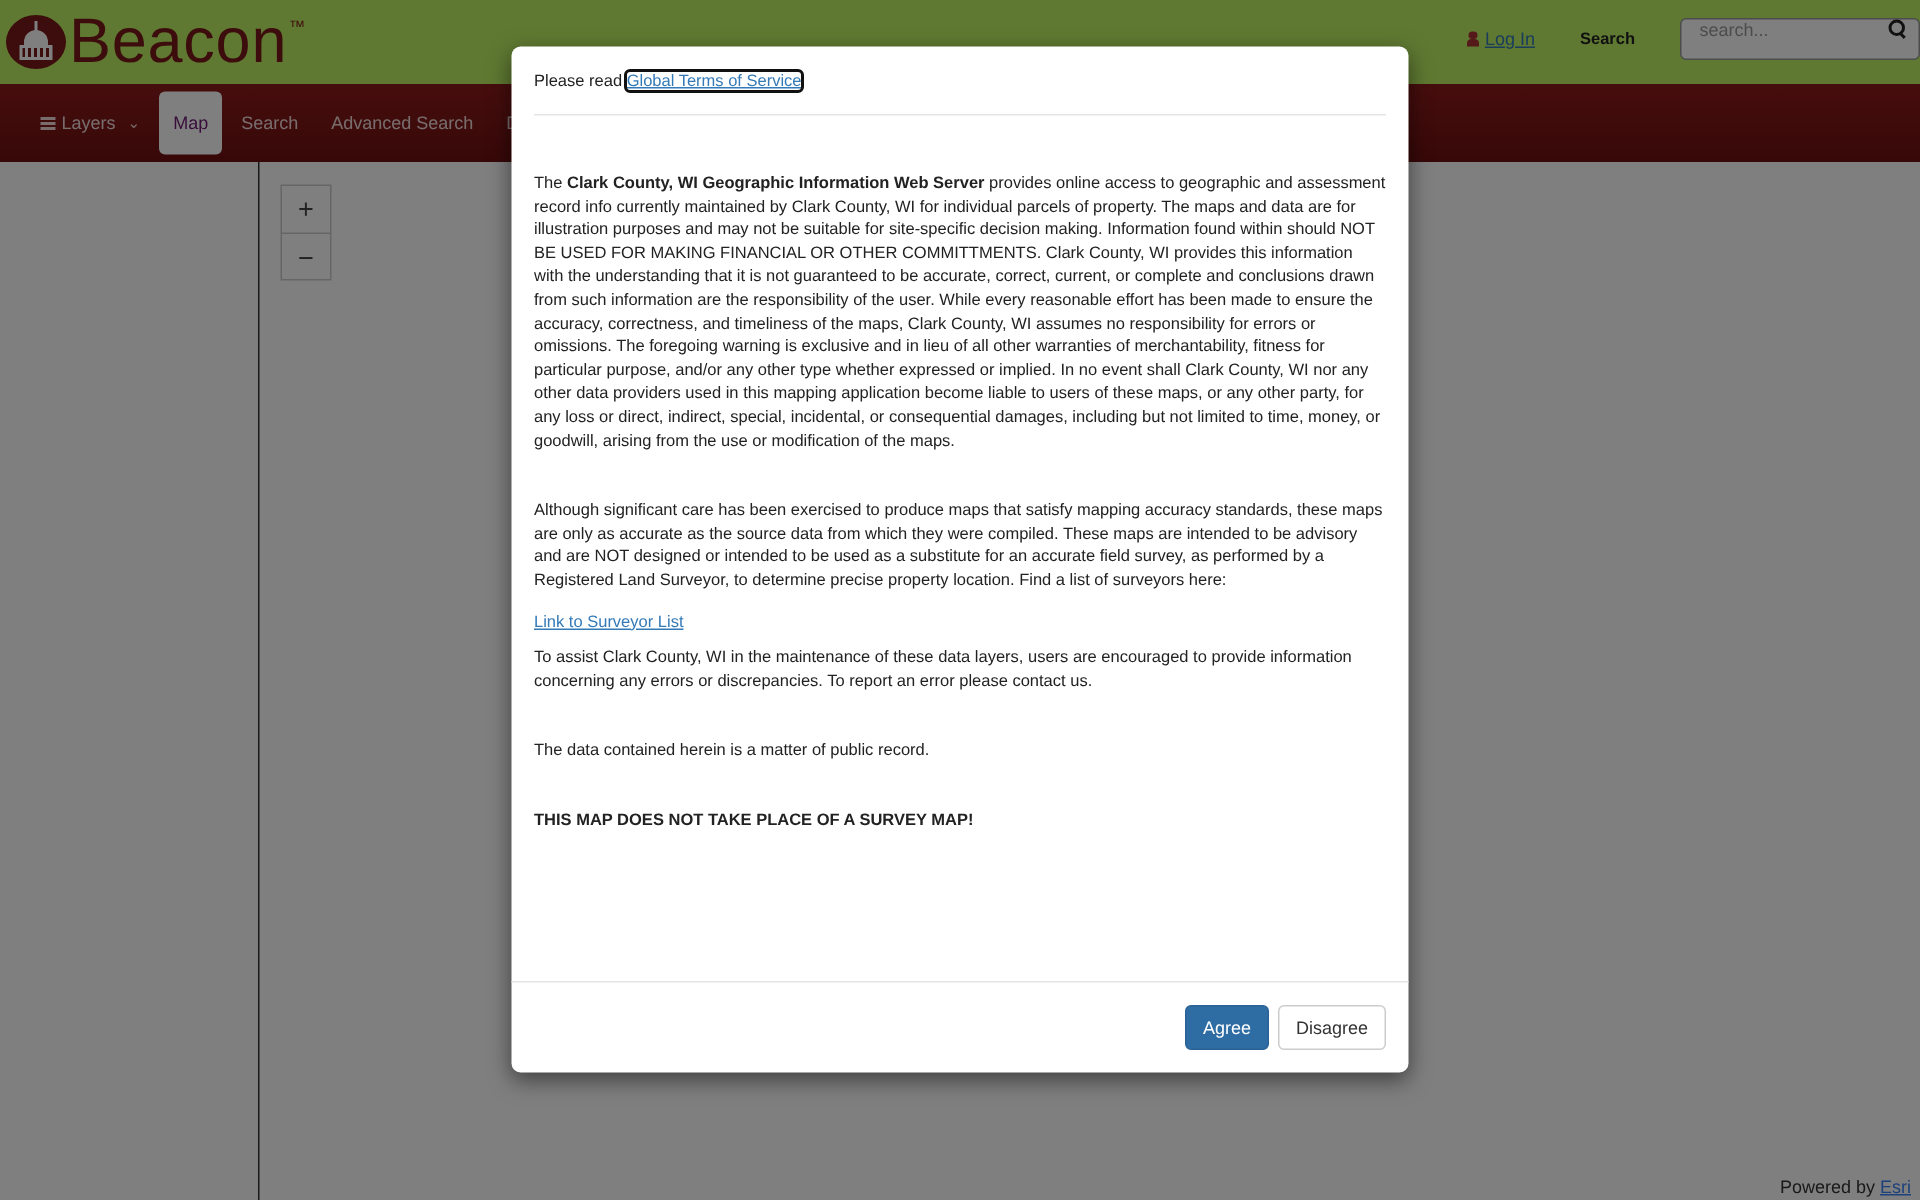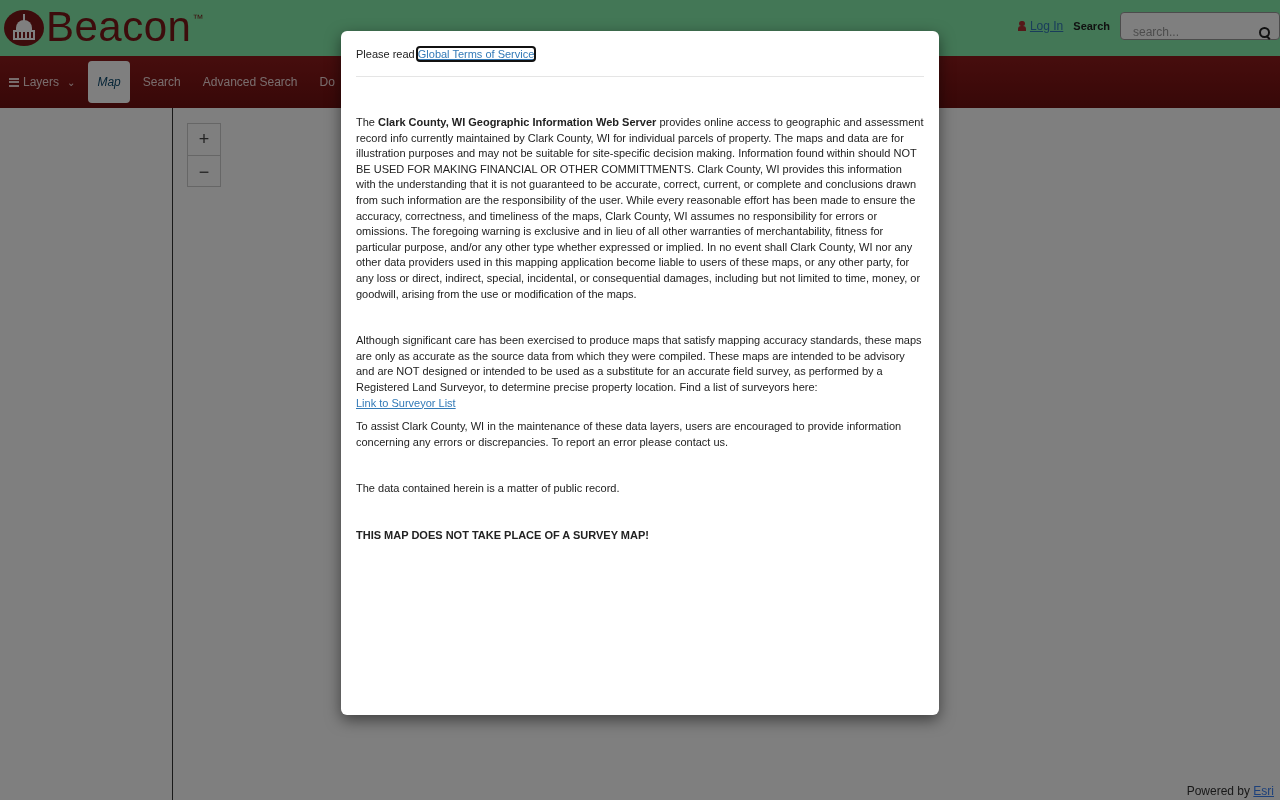--- a/index.html
+++ b/index.html
@@ -1,48 +1,48 @@
 <!DOCTYPE html>
 <html><head>
   <meta charset="utf-8">
   <style>
     * { box-sizing: border-box; margin: 0; padding: 0; }
     html, body { width: 1280px; height: 800px; overflow: hidden; }
     body { font-family: "Liberation Sans", sans-serif; background: #ffffff; position: relative; }
 
     
-    .header { position: absolute; top: 0; left: 0; width: 1280px; height: 56px; background: #86efac; }
+    .header { position: absolute; top: 0; left: 0; width: 1280px; height: 56px; background: #bef264; }
     .logo { position: absolute; left: 4px; top: 8px; display: flex; align-items: flex-start; }
     .logo-emblem { width: 40px; height: 36px; border-radius: 50%; background: #7a1818; position: relative; margin-top: 2px; overflow: hidden; }
     .logo-emblem .dome { position: absolute; left: 12px; top: 10px; width: 16px; height: 10px; background: #fff; border-radius: 8px 8px 0 0; }
     .logo-emblem .base { position: absolute; left: 9px; top: 20px; width: 22px; height: 10px; background: #fff; }
     .logo-emblem .cols { position: absolute; left: 11px; top: 22px; width: 18px; height: 6px; background: repeating-linear-gradient(90deg, #7a1818 0 2px, #fff 2px 4px); }
     .logo-emblem .spire { position: absolute; left: 19px; top: 4px; width: 2px; height: 7px; background: #fff; }
     .logo-text { font-family: "Liberation Sans", sans-serif; font-size: 42px; color: #7a1818; line-height: 38px; margin-left: 2px; letter-spacing: 0.5px; }
     .logo-tm { font-size: 11px; color: #7a1818; margin-top: 4px; margin-left: 1px; }
     .county-title { position: absolute; left: 217px; top: 14px; font-size: 26px; color: #222; }
 
-    .header-right { position: absolute; right: 0; top: 12px; display: flex; align-items: center; }
+    .header-right { position: absolute; right: 0; top: 12px; display: flex; align-items: center; gap: 20px; }
     .login { display: flex; align-items: center; font-size: 12px; color: #337ab7; margin-right: 10px; }
     .login .user-icon { width: 8px; height: 10px; position: relative; margin-right: 4px; }
     .login .user-icon::before { content: ""; position: absolute; left: 1px; top: 0; width: 6px; height: 5px; border-radius: 3px; background: #a33; }
     .login .user-icon::after { content: ""; position: absolute; left: 0; top: 5px; width: 8px; height: 5px; border-radius: 3px 3px 0 0; background: #a33; }
     .login a { text-decoration: underline; color: #337ab7; }
     .search-label { font-size: 11px; font-weight: bold; color: #222; margin-right: 10px; }
-    .search-box { width: 160px; height: 28px; border: 1px solid #999; border-radius: 4px; background: #fff; display: flex; align-items: flex-end; justify-content: space-between; padding: 0 8px 0 12px; margin-right: 0; }
+    .search-box { width: 160px; height: 28px; border: 1px solid #999; border-radius: 4px; background: #fff; display: flex; align-items: flex-start; justify-content: space-between; padding: 0 8px 0 12px; margin-right: 0; }
     .search-box input { border: none; outline: none; font-size: 12px; width: 120px; color: #555; background: transparent; font-family: "Liberation Sans", sans-serif; }
     .search-box input::placeholder { color: #999; }
     .search-icon { width: 12px; height: 12px; position: relative; }
     .search-icon::before { content: ""; position: absolute; left: 0; top: 0; width: 7px; height: 7px; border: 2px solid #222; border-radius: 50%; }
     .search-icon::after { content: ""; position: absolute; left: 8px; top: 8px; width: 5px; height: 2px; background: #222; transform: rotate(45deg); transform-origin: 0 0; }
 
     
-    .navbar { position: absolute; top: 56px; left: 0; width: 1280px; height: 52px; background: linear-gradient(#8e1b1b, #6f1010); display: flex; align-items: center; }
+    .navbar { position: absolute; top: 56px; left: 0; width: 1280px; height: 52px; background: linear-gradient(#8e1b1b, #6f1010); display: flex; align-items: center; padding-left: 18px; }
     .nav-item { font-size: 12px; color: #f0d8d8; padding: 0 9px; height: 42px; display: flex; align-items: center; margin-right: 4px; border-radius: 4px; }
-    .nav-item.active { background: #ffffff; color: #0c4a6e; font-style: italic; }
+    .nav-item.active { background: #ffffff; color: #701a75; }
     .nav-item .layers-icon { width: 10px; height: 9px; margin-right: 4px; background: repeating-linear-gradient(#f0d8d8 0 2px, transparent 2px 3.5px); }
     .nav-item .chev { margin-left: 8px; font-size: 10px; }
 
     
     .map-area { position: absolute; top: 108px; left: 0; width: 1280px; height: 692px; background: #ffffff; }
     .left-panel { position: absolute; left: 0; top: 0; width: 173px; height: 692px; border-right: 1px solid #333; }
     .zoom-ctrl { position: absolute; left: 187px; top: 15px; width: 34px; height: 64px; border: 1px solid #ccc; background: #fff; }
     .zoom-btn { height: 32px; display: flex; align-items: center; justify-content: center; font-size: 18px; color: #444; }
     .zoom-btn.in { border-bottom: 1px solid #ccc; }
     .attribution { position: absolute; right: 6px; bottom: 2px; font-size: 12px; color: #333; }
@@ -53,21 +53,21 @@
 
     
     .modal { position: absolute; left: 341px; top: 31px; width: 598px; height: 684px; background: #fff; border-radius: 6px; box-shadow: 0 5px 15px rgba(0,0,0,0.5); font-family: "Liberation Sans", sans-serif; }
     .modal-header { height: 79px; border-bottom: 1px solid #e5e5e5; padding: 28px 15px 0 15px; }
     .modal-title { font-size: 24px; color: #111; font-weight: normal; }
     .modal-body { padding: 0 15px; font-size: 11px; line-height: 15.6px; color: #222; }
     .please-read { padding-top: 16px; height: 46px; border-bottom: 1px solid #e5e5e5; }
     .please-read a { color: #337ab7; text-decoration: underline; outline: 2px solid #111; outline-offset: 0; border-radius: 2px; margin-top: 48px; }
     .para { margin-top: 38px; }
     .para2 { margin-top: 31px; }
-    .link-line { margin-top: 0; }
+    .link-line { margin-top: 12px; }
     .link-line a { color: #337ab7; text-decoration: underline; }
     .para3 { margin-top: 8px; }
     .para4 { margin-top: 31px; }
     .warning { margin-top: 31px; font-weight: bold; }
     .modal-footer { position: absolute; left: 0; bottom: 0; width: 598px; height: 61px; border-top: 1px solid #e5e5e5; display: flex; justify-content: flex-end; align-items: center; padding-right: 15px; }
     .btn { height: 30px; padding: 0 11px; font-size: 12px; border-radius: 4px; display: flex; align-items: center; font-family: "Liberation Sans", sans-serif; }
     .btn-agree { background: #2e6da4; color: #fff; border: 1px solid #2a6296; margin-right: 6px; }
     .btn-disagree { background: #fff; color: #333; border: 1px solid #ccc; }
     b { font-weight: bold; }
   </style>
@@ -132,13 +132,17 @@
       <span>The </span><b>Clark County, WI Geographic Information Web Server</b><span> provides online access to geographic and assessment record info currently maintained by Clark County, WI for individual parcels of property. The maps and data are for illustration purposes and may not be suitable for site-specific decision making. Information found within should NOT BE USED FOR MAKING FINANCIAL OR OTHER COMMITTMENTS. Clark County, WI provides this information with the understanding that it is not guaranteed to be accurate, correct, current, or complete and conclusions drawn from such information are the responsibility of the user. While every reasonable effort has been made to ensure the accuracy, correctness, and timeliness of the maps, Clark County, WI assumes no responsibility for errors or omissions. The foregoing warning is exclusive and in lieu of all other warranties of merchantability, fitness for particular purpose, and/or any other type whether expressed or implied. In no event shall Clark County, WI nor any other data providers used in this mapping application become liable to users of these maps, or any other party, for any loss or direct, indirect, special, incidental, or consequential damages, including but not limited to time, money, or goodwill, arising from the use or modification of the maps.</span>
     </p>
     <p class="para2">Although significant care has been exercised to produce maps that satisfy mapping accuracy standards, these maps are only as accurate as the source data from which they were compiled. These maps are intended to be advisory and are NOT designed or intended to be used as a substitute for an accurate field survey, as performed by a Registered Land Surveyor, to determine precise property location.  Find a list of surveyors here:</p>
     <p class="link-line">
       <a>Link to Surveyor List</a>
     </p>
     <p class="para3">To assist Clark County, WI in the maintenance of these data layers, users are encouraged to provide information concerning any errors or discrepancies. To report an error please contact us.</p>
     <p class="para4">The data contained herein is a matter of public record.</p>
     <p class="warning">THIS MAP DOES NOT TAKE PLACE OF A SURVEY MAP!</p>
   </div>
+  <div class="modal-footer">
+    <button class="btn btn-agree">Agree</button>
+    <button class="btn btn-disagree">Disagree</button>
+  </div>
 </div>
 
 </body></html>

